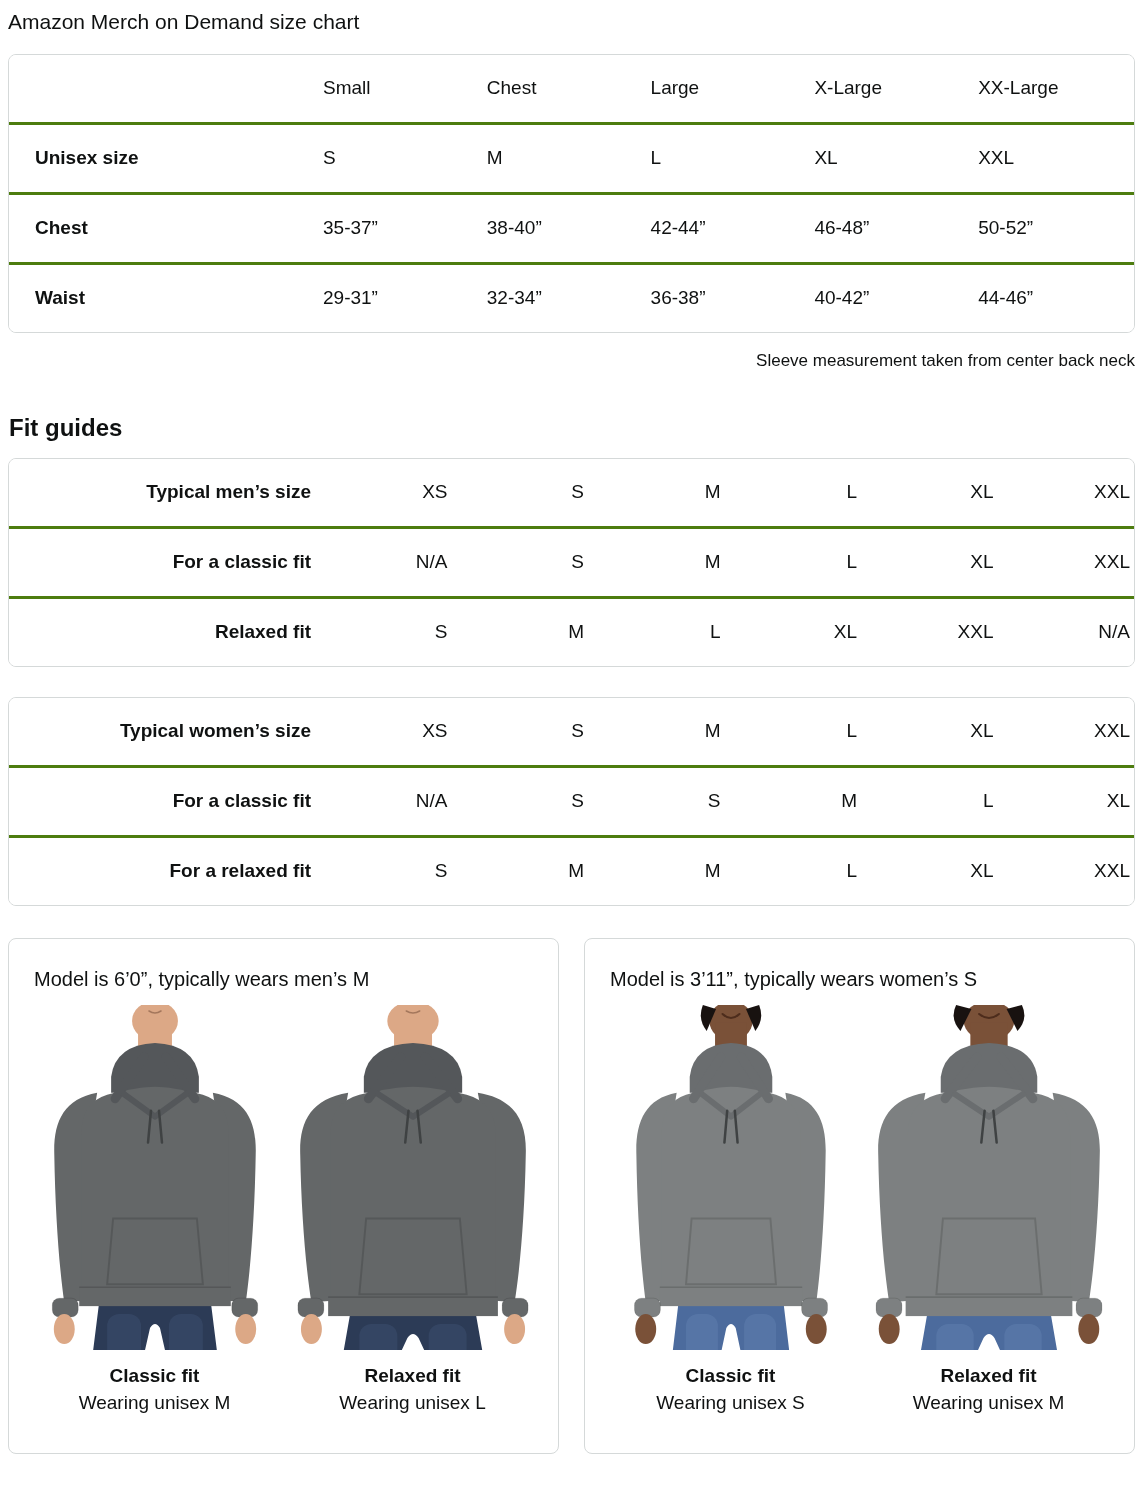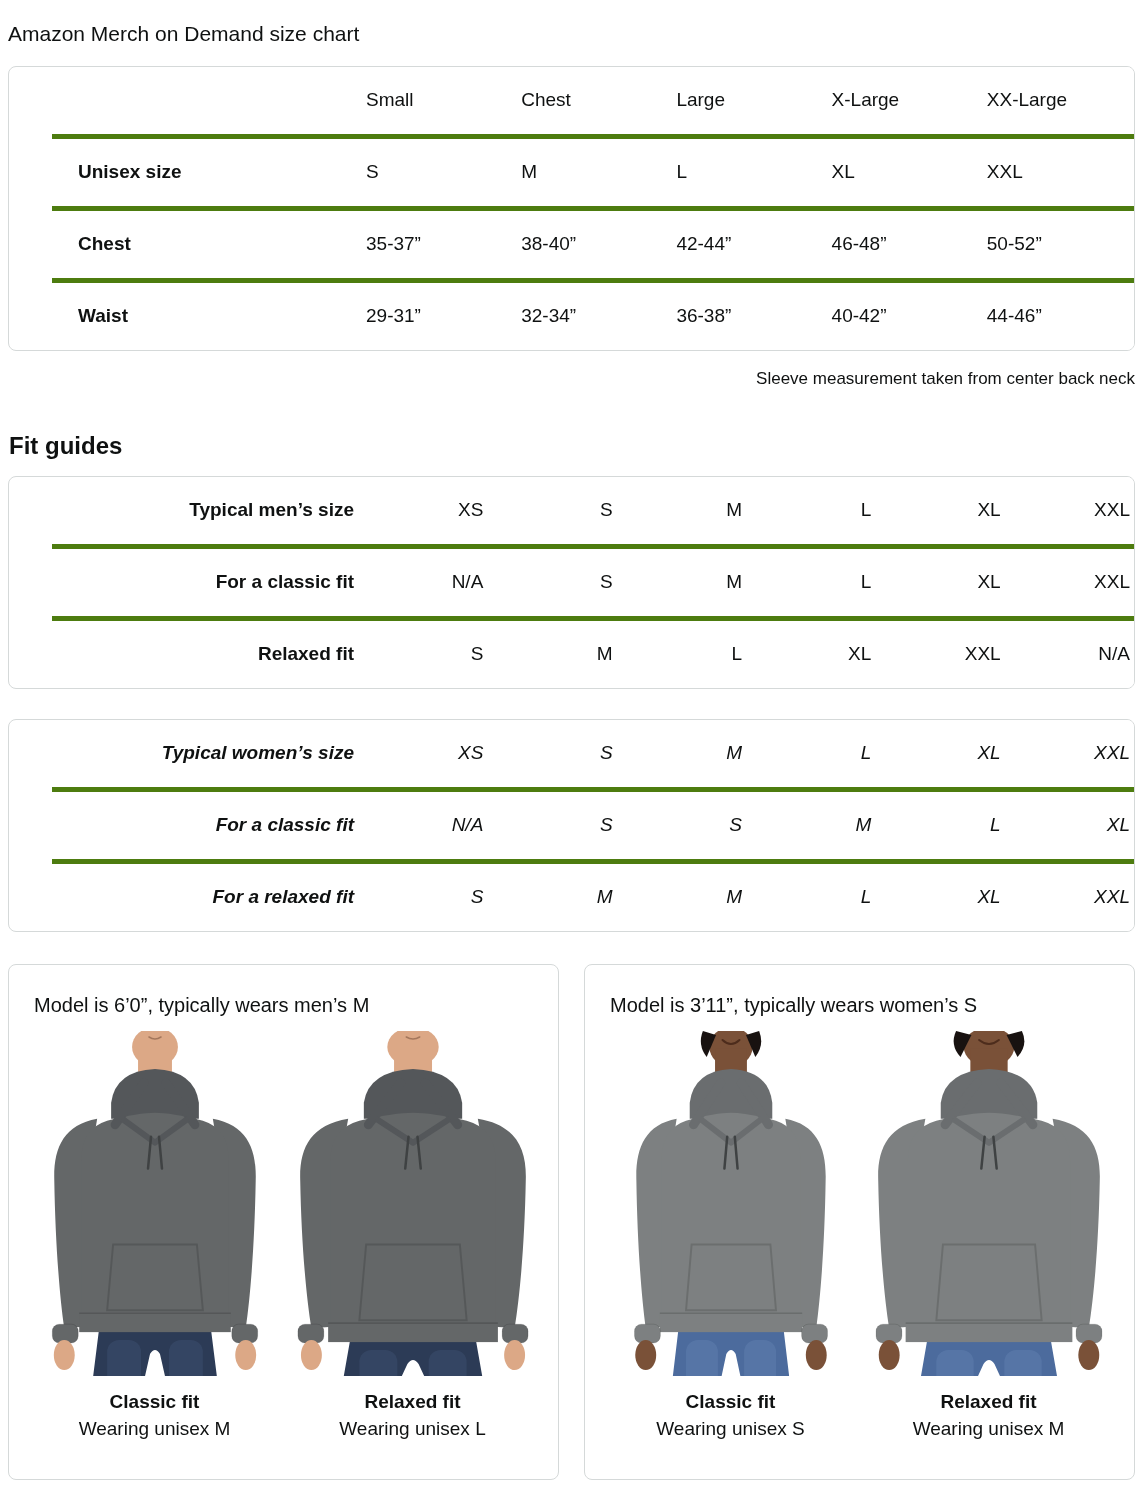--- a/index.html
+++ b/index.html
@@ -5,46 +5,45 @@
   html,body{margin:0;padding:0;background:#fff;}
   body{
     width:1143px;
     color:#0f1111;
     font-family:"Liberation Sans", sans-serif;
     -webkit-font-smoothing:antialiased;
   }
   .page{padding:2px 8px 6px 8px;}
   .page-title{
     font-size:21px;font-weight:400;line-height:1.25;
-    margin:16px 0 19px 0;padding-top:3px;
+    margin:4px 0 19px 0;padding-top:3px;
   }
   
   .tbl{
     border:1px solid #d5d9d9;
     border-radius:8px;
     overflow:hidden;
     background:#fff;
-    padding-left:43px;
   }
   .trow{
     display:grid;
     align-items:center;
     min-height:67px;
-    border-top:5px solid #4d7c0f;
+    border-top:3px solid #4d7c0f;
     background:#fff;
   }
   .trow:first-child{border-top:none;}
   .cols-5 .trow{grid-template-columns:306px repeat(5,1fr);}
   .cols-6 .trow{grid-template-columns:306px repeat(6,1fr);text-align:right;}
   .tcell{font-size:19px;line-height:1.3;padding:0 4px 0 8px;}
   .tlabel{font-weight:700;padding-left:26px;}
   .thead .tcell{font-weight:400;}
   .sleeve-note{font-size:17px;margin:18px 0 0 1px;text-align:right;}
   .section-heading{font-size:24px;font-weight:700;margin:43px 0 16px 1px;}
-  .tbl + .tbl{margin-top:30px;font-style:italic;}
+  .tbl + .tbl{margin-top:30px;}
   
   .cards{display:flex;gap:25px;margin-top:32px;}
   .card{
     flex:1;
     border:1px solid #d5d9d9;border-radius:8px;
     box-sizing:border-box;height:516px;
     padding:27px 14px 0 14px;
     background:#fff;
   }
   .card-title{font-size:20px;line-height:1.3;margin:0 0 0 11px;}

